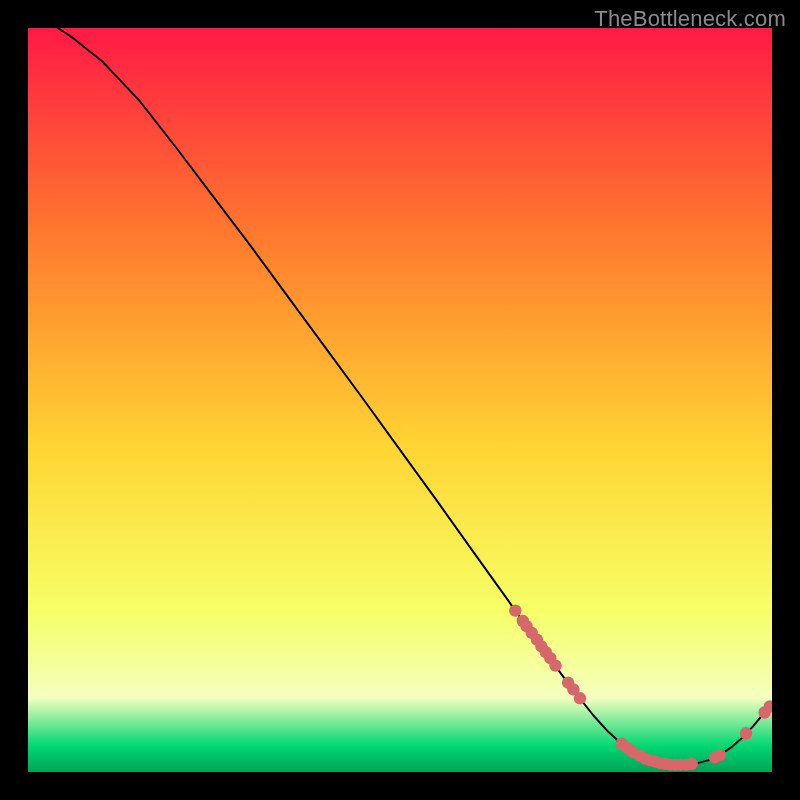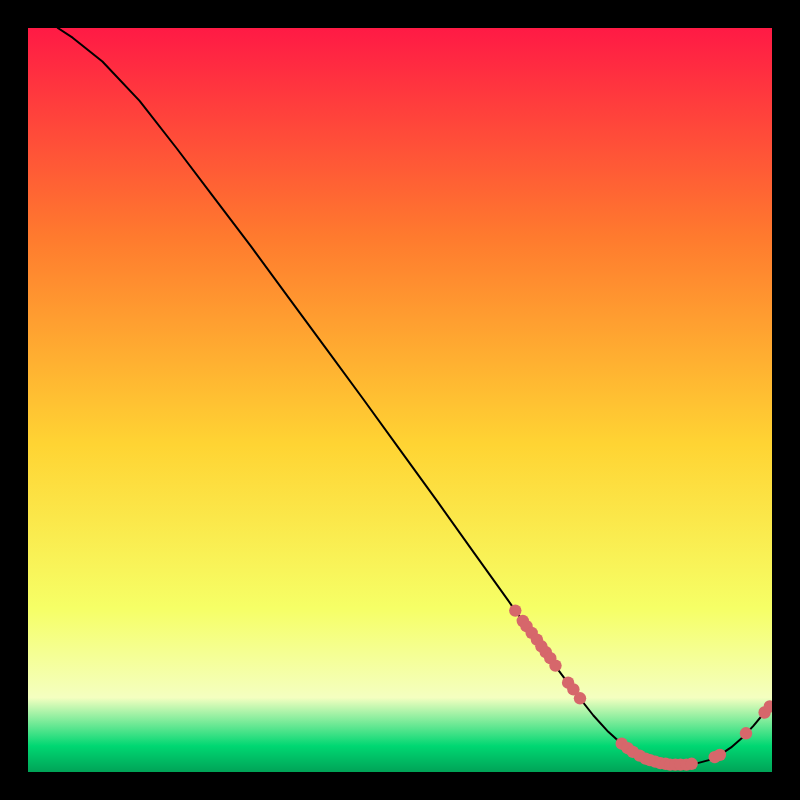--- a/index.html
+++ b/index.html
@@ -32,20 +32,21 @@
     font-size: 22px;
     letter-spacing: 0.2px;
     font-weight: 500;
   }
   svg { display: block; }
 </style>
 </head>
 <body>
 
 <div class="stage">
+  <div class="watermark">TheBottleneck.com</div>
 
   <svg class="plot" viewBox="0 0 744 744">
     <defs>
       <linearGradient id="bg-grad" x1="0" y1="0" x2="0" y2="1">
         <stop id="g0" offset="0%" stop-color="#ff1a45"></stop>
         <stop id="g1" offset="28%" stop-color="#ff7a2e"></stop>
         <stop id="g2" offset="56%" stop-color="#ffd433"></stop>
         <stop id="g3" offset="78%" stop-color="#f6ff66"></stop>
         <stop id="g4" offset="90%" stop-color="#f4ffc0"></stop>
         <stop id="g5" offset="96.5%" stop-color="#00d772"></stop>

